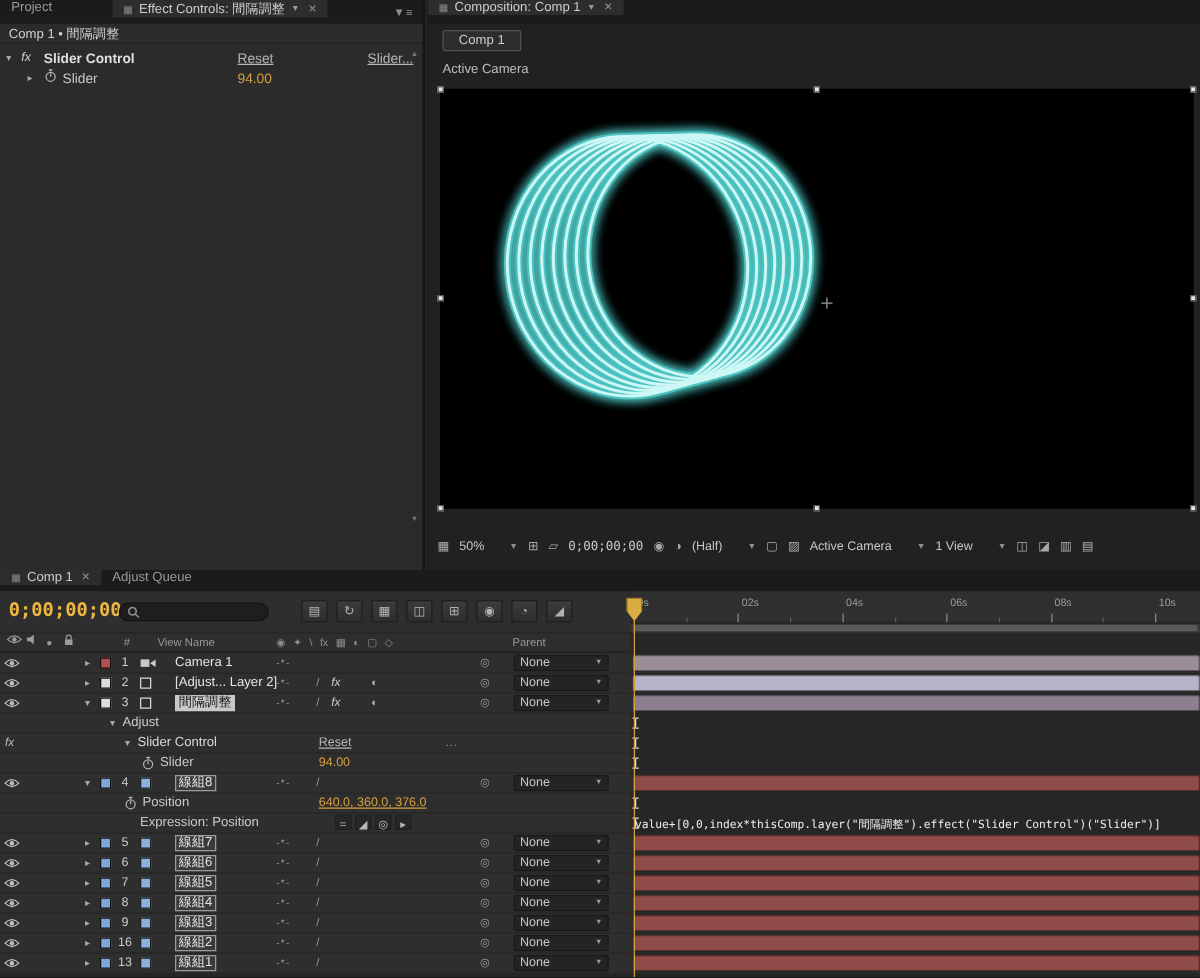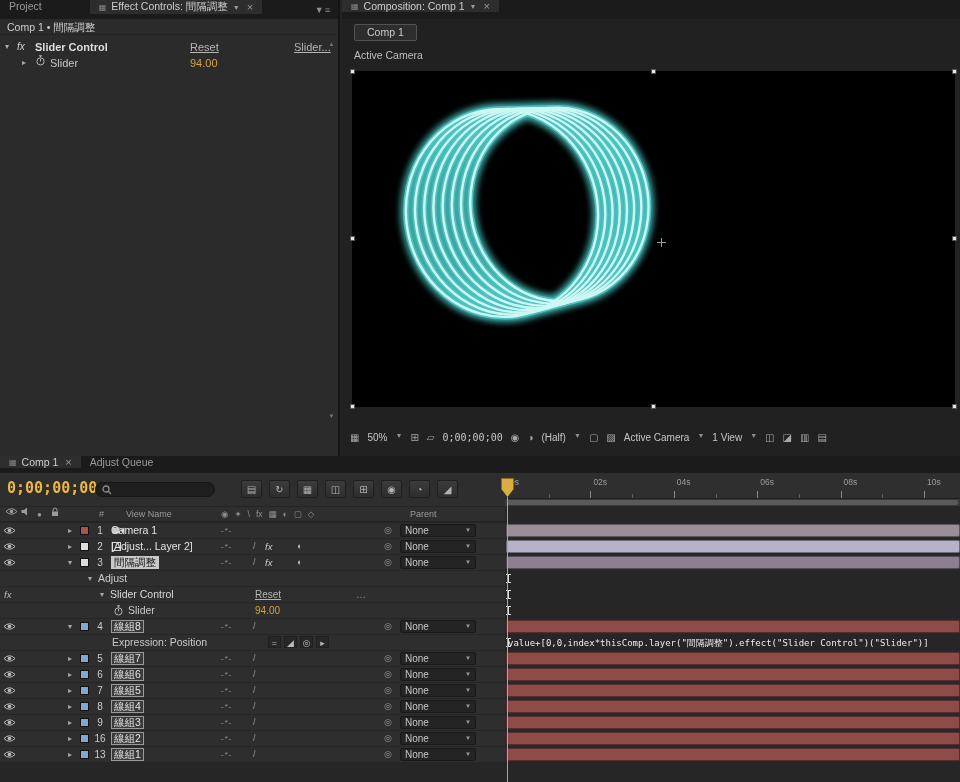--- a/index.html
+++ b/index.html
@@ -45,21 +45,21 @@
            border:1px solid #525252;border-radius:2px;color:#cccccc;font-size:10.5px}
   .viewlabel{position:absolute;left:12px;top:49px;font-size:10.5px;color:#bfbfbf}
   .viewport{position:absolute;left:10px;top:71px;width:603px;height:336px;background:#000}
   .handle{position:absolute;width:5px;height:5px;background:#e6e6e6;border:1px solid #555}
   .poi{position:absolute;left:305px;top:167px;width:9px;height:9px}
   .poi::before,.poi::after{content:"";position:absolute;background:#9a9a9a}
   .poi::before{left:4px;top:0;width:1px;height:9px}
   .poi::after{left:0;top:4px;width:9px;height:1px}
   .comp-toolbar{position:absolute;left:8px;right:4px;top:426px;height:22px;display:flex;align-items:center;gap:8px;
                 font-size:10px;color:#bdbdbd;white-space:nowrap;overflow:hidden}
-  .tselect{display:inline-flex;gap:8px;color:#c6c6c6}
+  .tselect{display:inline-flex;align-items:center;gap:20px;color:#c6c6c6}
   .tselect i{font-size:7px;color:#8f8f8f}
   .ticon{color:#a8a8a8;font-size:10px}
   .ttext{font-family:"DejaVu Sans Mono","Liberation Mono",monospace;color:#c9c9c9;font-size:10px}
 
   
   .tl{position:absolute;left:0;top:456px;width:960px;height:326px;background:#262626}
   .tl .tabbar{height:17px}
   .tl-toolbar{position:absolute;left:0;top:17px;width:505px;height:33px;background:#2e2e2e}
   .bigtime{position:absolute;left:7px;top:6px;font-family:"DejaVu Sans Mono","Liberation Mono",monospace;
            font-size:15px;font-weight:bold;color:#eeb742}
@@ -91,29 +91,29 @@
   .rr{position:absolute;left:505px;top:0;right:0;height:15px;background:#2a2a2a;overflow:hidden}
   .rr.dark{background:#262626}
   .cell{position:absolute;top:0;height:15px;line-height:15px;white-space:nowrap}
   .eye{left:3px;top:3px}
   .arrow{left:64px;width:12px;color:#a8a8a8;font-size:8px;text-align:center}
   .swatch{left:80px;top:3px;width:9px;height:9px;border:1px solid #101010}
   .num{left:92px;width:16px;text-align:center;color:#cccccc;font-size:10px}
   .licon{left:112px;top:3px}
   .solidbox{width:9px;height:9px;border:1px solid #d8d8d8;background:transparent}
   .shapebox{width:9px;height:9px;border:1px solid #1c1c1c;background:#8ab0dd}
-  .name{left:111px;max-width:92px;overflow:hidden;font-size:10.5px;color:#e4e4e4}
+  .name{left:140px;max-width:92px;overflow:hidden;font-size:10.5px;color:#e4e4e4}
   .name.sel{background:#c9c9c9;color:#151515;padding:0 3px;height:13px;line-height:13px;top:1px;max-width:96px}
   .name.box{border:1px solid #9a9a9a;padding:0 2px;height:13px;line-height:11px;top:1px;background:#3a3a3a}
   .sw1{left:221px;color:#979797;font-size:8px;letter-spacing:1px}
   .sw2{left:253px;color:#979797;font-size:9px}
   .swfx{left:265px;font-style:italic;font-size:9.5px;color:#cccccc}
   .swadj{left:297px;color:#b5b5b5;font-size:9px}
   .pick{left:384px;color:#9a9a9a;font-size:9px}
-  .parent{left:400px;width:76px;height:13px;top:1px;background:#242424;border:1px solid #191919;border-radius:2px;
+  .parent{left:411px;width:76px;height:13px;top:1px;background:#242424;border:1px solid #191919;border-radius:2px;
           color:#c6c6c6;font-size:10px;display:flex;justify-content:space-between;padding:0 4px;line-height:11px}
   .parent i{font-size:6px;color:#9a9a9a}
   .fxbadge{left:4px;font-style:italic;font-size:9.5px;color:#bdbdbd}
   .arrow.g1{left:84px}.glabel{left:98px;color:#cccccc;font-size:10.5px}
   .arrow.g2{left:96px}.elabel{left:110px;color:#d8d8d8;font-size:10.5px}
   .rst{left:255px;text-decoration:underline;color:#b5b5b5;font-size:10px}
   .dots{left:356px;color:#8a8a8a;font-size:10px}
   .swico{top:2px}.swico.p2{left:100px}.swico.p3{left:114px}
   .plabel{font-size:10.5px;color:#c9c9c9}.plabel.p2{left:114px}.plabel.p3{left:128px}.plabel.p2x{left:112px}
   .pval{left:255px;color:#d6a13e;font-size:10px}
@@ -495,20 +495,37 @@
             <span class="cell pick">◎</span>
             <span class="cell parent">
               <span>None</span>
               <i>▼</i>
             </span>
           </div>
           <div class="rr">
             <span class="bar" style="background:#8e4b49"></span>
           </div>
         </div>
+        <div class="tlrow k-prop">
+          <div class="rl">
+            <span class="cell swico p2">
+              <svg width="9" height="11" viewBox="0 0 9 11">
+                <circle cx="4.5" cy="6.4" r="3.6" fill="none" stroke="#b5b5b5"></circle>
+                <line x1="4.5" y1="6.4" x2="4.5" y2="3.8" stroke="#b5b5b5"></line>
+                <line x1="3" y1="0.8" x2="6" y2="0.8" stroke="#b5b5b5"></line>
+                <line x1="4.5" y1="0.8" x2="4.5" y2="2.2" stroke="#b5b5b5"></line>
+              </svg>
+            </span>
+            <span class="cell plabel p2">Position</span>
+            <span class="cell pval link">640.0, 360.0, 376.0</span>
+          </div>
+          <div class="rr dark">
+            <span class="ibeam"></span>
+          </div>
+        </div>
         <div class="tlrow k-expr">
           <div class="rl">
             <span class="cell plabel p2x">Expression: Position</span>
             <span class="cell ebtn e1">=</span>
             <span class="cell ebtn e2">◢</span>
             <span class="cell ebtn e3">◎</span>
             <span class="cell ebtn e4">▸</span>
           </div>
           <div class="rr dark">
             <span class="ibeam"></span>

